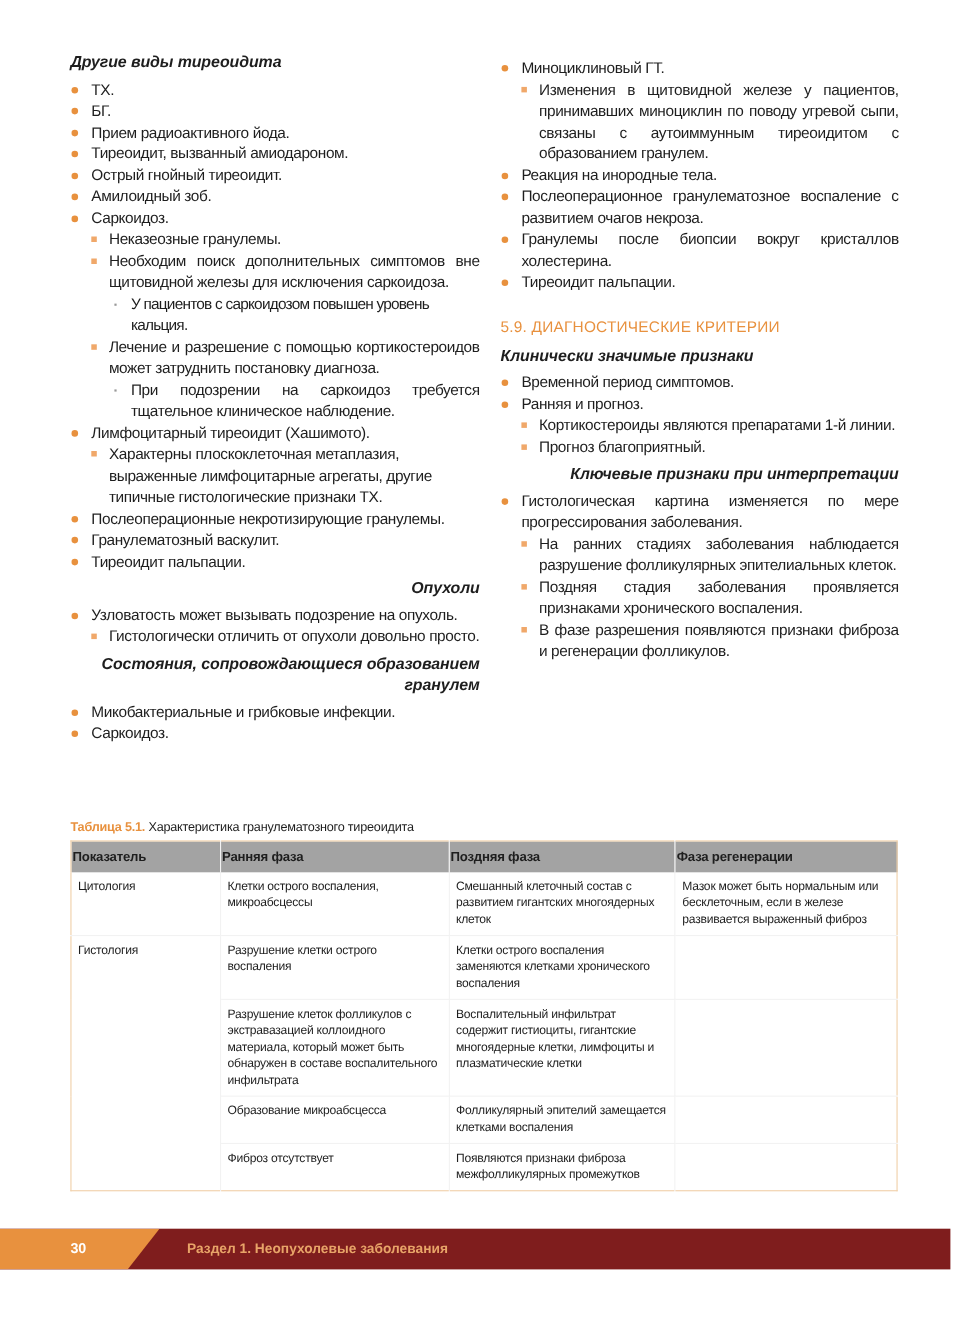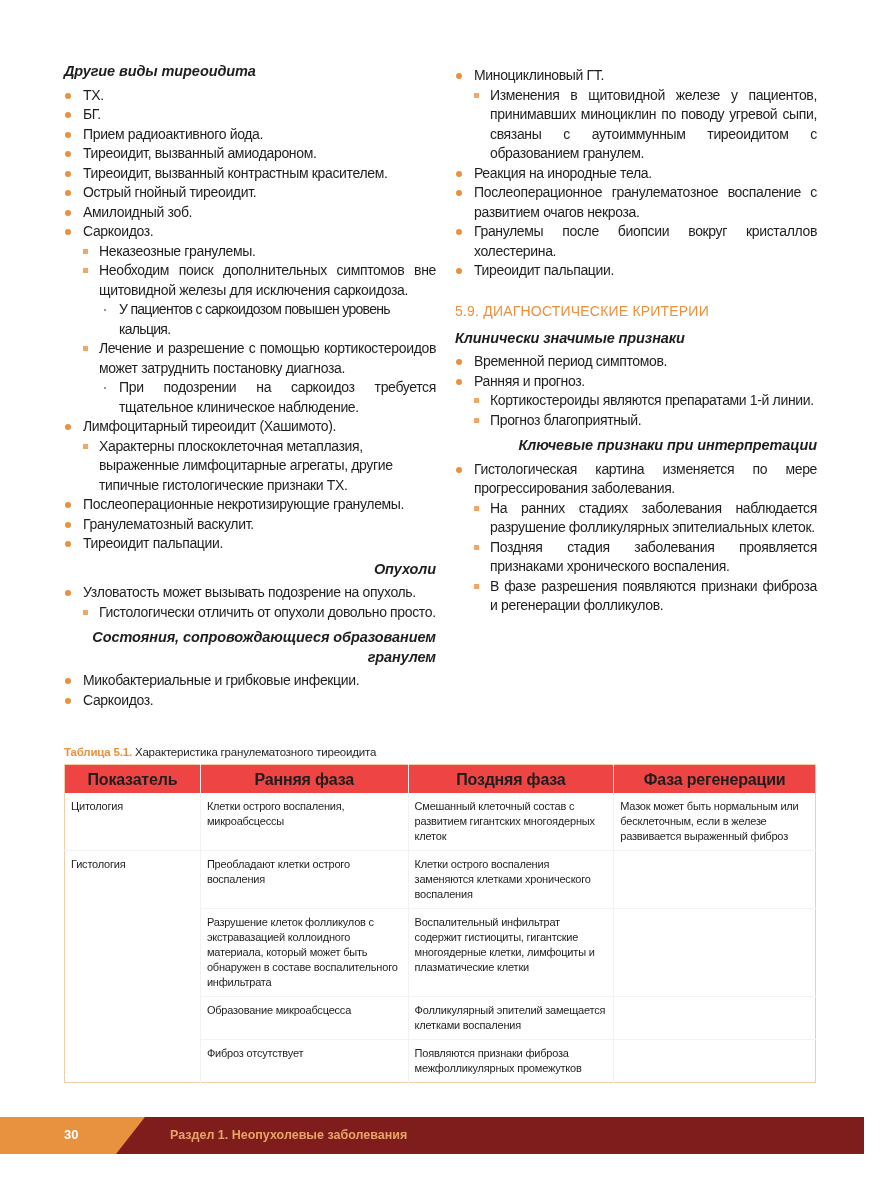--- a/index.html
+++ b/index.html
@@ -1,18 +1,18 @@
 <!DOCTYPE html>
 <html><head>
 <meta charset="utf-8">
 <style>
   html, body { margin: 0; padding: 0; background: #ffffff; }
   body { width: 880px; height: 1200px; position: relative; overflow: hidden;
          font-family: "Liberation Sans", sans-serif; color: #1e1e1e; }
-  .col { position: absolute; top: 62px; width: 372px; }
+  .col { position: absolute; top: 48px; width: 372px; }
   .col.left { left: 64px; }
   .col.right { left: 455px; width: 362px; }
   .sub { font-weight: bold; font-style: italic; font-size: 14.5px; line-height: 19.5px;
          margin: 0 0 4px 0; letter-spacing: -0.1px; }
   .sub.mt { margin-top: 6px; text-align: right; }
   ul { list-style: none; margin: 0; padding: 0; }
   li { position: relative; font-size: 14px; line-height: 19.5px; letter-spacing: -0.35px; }
   li.l1 { padding-left: 19px; }
   li.l1::before { content: ""; position: absolute; left: 1px; top: 7px; width: 6px; height: 6px;
                   border-radius: 50%; background: #e8913e; }
@@ -23,43 +23,42 @@
   li.l3::before { content: ""; position: absolute; left: 40px; top: 9px; width: 2px; height: 2px;
                   background: #999; }
   .justify { text-align: justify; }
   .section-title { color: #e8913e; font-weight: normal; font-size: 14px; letter-spacing: 0.2px;
                    margin: 22px 0 10px 0; }
   
   .table-caption { position: absolute; left: 64px; top: 746px; font-size: 11.5px; letter-spacing: -0.2px; }
   .table-caption .num { color: #e8913e; font-weight: bold; }
   table.data { position: absolute; left: 64px; top: 764px; width: 752px; border-collapse: collapse;
                border: 1.5px solid #f0cfa8; font-size: 11px; line-height: 15px; letter-spacing: -0.2px; }
-  table.data th { background: #ef4444; font-weight: bold; font-size: 16px; height: 26px;
-                  text-align: center; border-right: 1px solid #f2f2f2; }
+  table.data th { background: #a3a3a3; font-weight: bold; font-size: 12px; height: 26px;
+                  text-align: left; border-right: 1px solid #f2f2f2; }
   table.data td { vertical-align: top; padding: 6px 6px 6px 6px; border-right: 1px solid #f2f2f2;
                   border-bottom: 1px solid #f2f2f2; }
   table.data th:last-child, table.data td:last-child { border-right: none; }
   
   .footer { position: absolute; left: 0; top: 1117px; width: 854px; height: 37px; background: #7f1d1d; padding-left: 10px; }
   .footer .tab { position: absolute; left: 0; top: 0; height: 37px; width: 145px; background: #e8913e;
                  clip-path: polygon(0 0, 100% 0, 80% 100%, 0 100%); }
   .footer .page { position: absolute; left: 64px; top: 10px; color: #ffffff; font-weight: bold; font-size: 13px; }
   .footer .section { position: absolute; left: 170px; top: 11px; color: #e8a468; font-weight: bold; font-size: 12.5px; }
 </style>
 </head>
 <body>
 
 <div class="col left">
   <div class="sub">Другие виды тиреоидита</div>
   <ul>
     <li class="l1">ТХ.</li>
     <li class="l1">БГ.</li>
     <li class="l1">Прием радиоактивного йода.</li>
     <li class="l1">Тиреоидит, вызванный амиодароном.</li>
-    <li class="l1">Тиреоидит, вызванный контрастным красителем.</li>
     <li class="l1">Острый гнойный тиреоидит.</li>
     <li class="l1">Амилоидный зоб.</li>
     <li class="l1">Саркоидоз.</li>
     <li class="l2">Неказеозные гранулемы.</li>
     <li class="l2 justify">Необходим поиск дополнительных симптомов вне щитовидной железы для исключения саркоидоза.</li>
     <li class="l3" style="letter-spacing:-0.7px">У пациентов с саркоидозом повышен уровень кальция.</li>
     <li class="l2 justify">Лечение и разрешение с помощью кортикостероидов может затруднить постановку диагноза.</li>
     <li class="l3 justify">При подозрении на саркоидоз требуется тщательное клиническое наблюдение.</li>
     <li class="l1">Лимфоцитарный тиреоидит (Хашимото).</li>
     <li class="l2">Характерны плоскоклеточная метаплазия, выраженные лимфоцитарные агрегаты, другие типичные гистологические признаки ТХ.</li>
@@ -130,21 +129,21 @@
   </thead>
   <tbody>
     <tr style="height:52px">
       <td>Цитология</td>
       <td>Клетки острого воспаления, микроабсцессы</td>
       <td>Смешанный клеточный состав с развитием гигантских многоядерных клеток</td>
       <td>Мазок может быть нормальным или бесклеточным, если в железе развивается выраженный фиброз</td>
     </tr>
     <tr>
       <td rowspan="4" style="border-bottom:none">Гистология</td>
-      <td>Преобладают клетки острого воспаления</td>
+      <td>Разрушение клетки острого воспаления</td>
       <td>Клетки острого воспаления заменяются клетками хронического воспаления</td>
       <td></td>
     </tr>
     <tr style="height:86px">
       <td>Разрушение клеток фолликулов с экстравазацией коллоидного материала, который может быть обнаружен в составе воспалительного инфильтрата</td>
       <td>Воспалительный инфильтрат содержит гистиоциты, гигантские многоядерные клетки, лимфоциты и плазматические клетки</td>
       <td></td>
     </tr>
     <tr>
       <td>Образование микроабсцесса</td>

